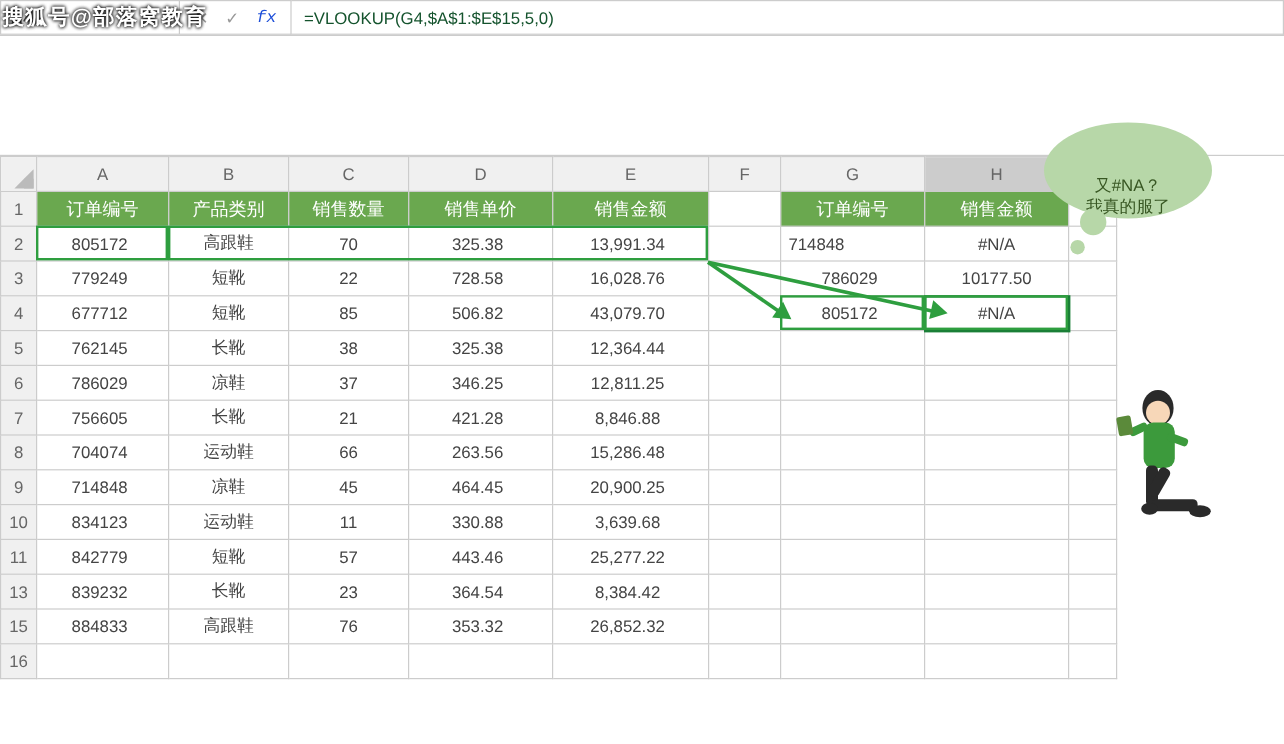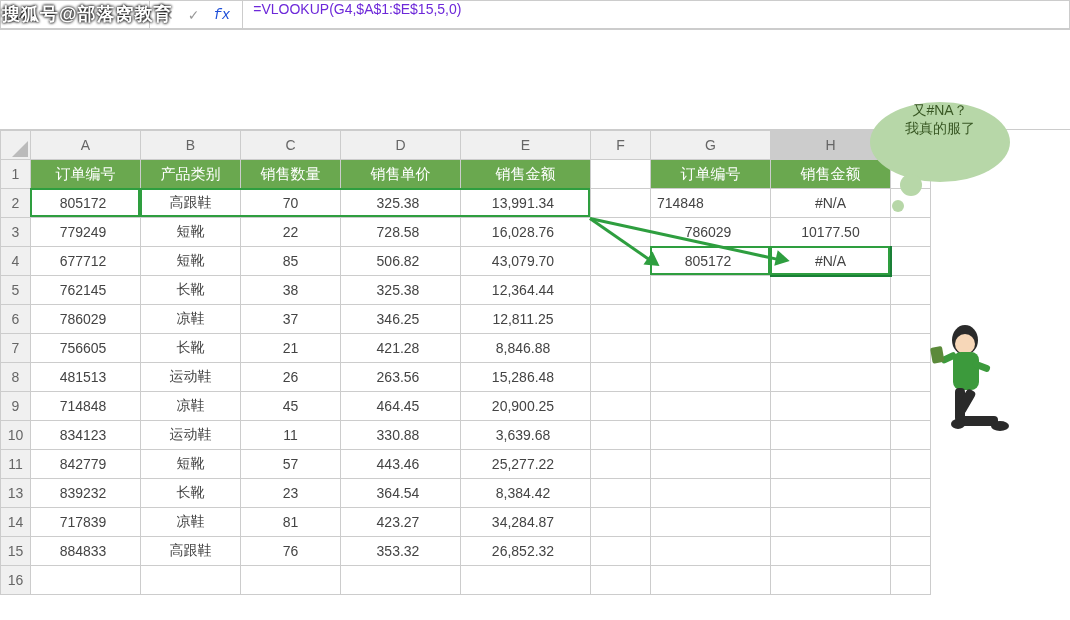--- a/index.html
+++ b/index.html
@@ -42,23 +42,23 @@
   }
   .namebox .dd {
     position: absolute; right: 4px; top: 50%; transform: translateY(-50%);
     font-size: 9px; color: #777;
   }
   .fbar-btns { display: flex; align-items: center; gap: 14px; padding: 0 12px; color: #999; border:1px solid #ccc; border-left:none;}
   .fbar-btns span { font-size: 14px; }
   .fx { font-style: italic; font-family: Liberation Mono, monospace; color:#1d4ed8;}
   .formula-input {
     flex: 1;
-    display: flex; 
+    display: flex; align-items: center;
     padding: 0 10px;
-    color: #6d28d9;
+    color: #14532d;
     border:1px solid #ccc; border-left:none;
   }
   .gap-row { height: 100px; border-bottom: 1px solid #ccc; position: relative;}
   .sheet-area { position: relative; }
   table.sheet { border-collapse: collapse; table-layout: fixed; }
   table.sheet th, table.sheet td {
     border: 1px solid #ccc;
     height: 29px;
     text-align: center;
     font-weight: normal;
@@ -120,21 +120,21 @@
   }
   
   .bubble {
     position: absolute;
     top: 72px; right: 60px;
     background: #b7d7a8;
     color: #385723;
     border-radius: 50%;
     width: 140px; height: 80px;
     display: flex; flex-direction: column;
-    align-items: center; justify-content: flex-start;
+    align-items: center; justify-content: flex-end;
     font-size: 14px;
     text-align: center;
     z-index: 10;
   }
   .bubble::after, .bubble::before {
     content: "";
     position: absolute;
     background: #b7d7a8;
     border-radius: 50%;
   }
@@ -281,23 +281,23 @@
           <td class="">21</td>
           <td class="ralign">421.28</td>
           <td class="ralign">8,846.88</td>
           <td class=""></td>
           <td class=""></td>
           <td class=""></td>
           <td class=""></td>
         </tr>
         <tr>
           <th class="rowhdr">8</th>
-          <td class="ralign">481513</td>
+          <td class="ralign">704074</td>
           <td class="">运动鞋</td>
-          <td class="">26</td>
+          <td class="">66</td>
           <td class="ralign">263.56</td>
           <td class="ralign">15,286.48</td>
           <td class=""></td>
           <td class=""></td>
           <td class=""></td>
           <td class=""></td>
         </tr>
         <tr>
           <th class="rowhdr">9</th>
           <td class="ralign">714848</td>
@@ -334,32 +334,20 @@
           <td class=""></td>
           <td class=""></td>
         </tr>
         <tr>
           <th class="rowhdr">13</th>
           <td class="ralign">839232</td>
           <td class="">长靴</td>
           <td class="">23</td>
           <td class="ralign">364.54</td>
           <td class="ralign">8,384.42</td>
-          <td class=""></td>
-          <td class=""></td>
-          <td class=""></td>
-          <td class=""></td>
-        </tr>
-        <tr>
-          <th class="rowhdr">14</th>
-          <td class="ralign">717839</td>
-          <td class="">凉鞋</td>
-          <td class="">81</td>
-          <td class="ralign">423.27</td>
-          <td class="ralign">34,284.87</td>
           <td class=""></td>
           <td class=""></td>
           <td class=""></td>
           <td class=""></td>
         </tr>
         <tr>
           <th class="rowhdr">15</th>
           <td class="ralign">884833</td>
           <td class="">高跟鞋</td>
           <td class="">76</td>

